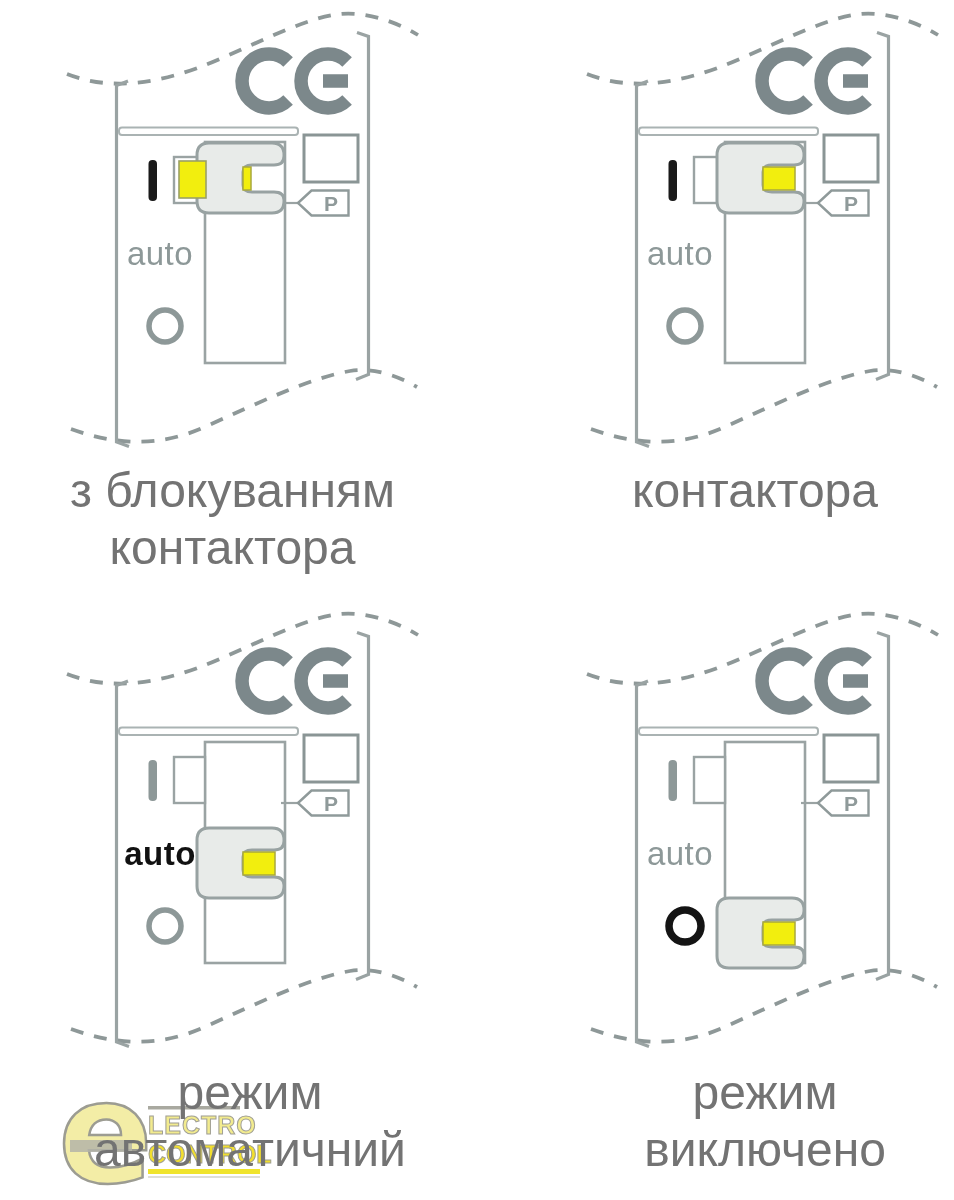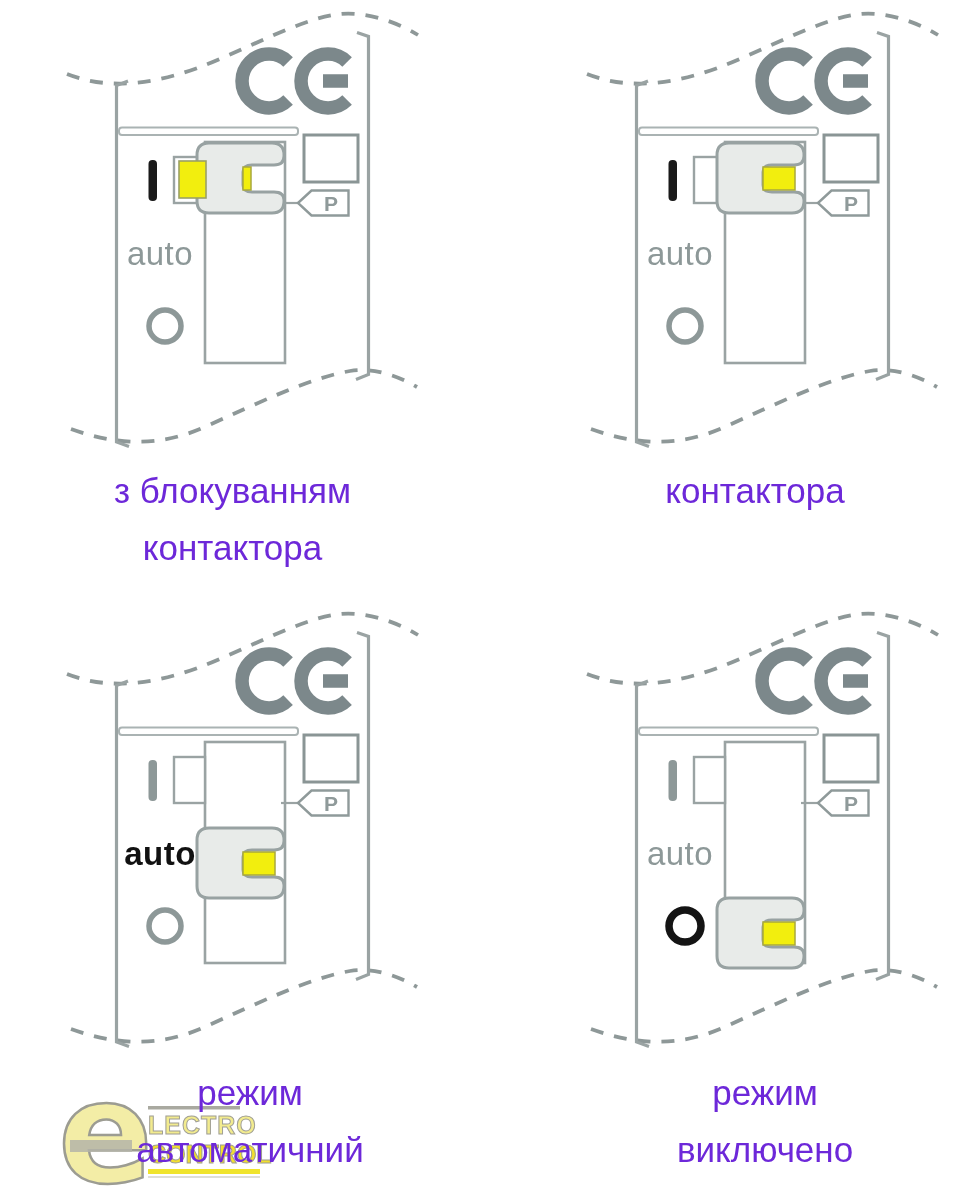--- a/index.html
+++ b/index.html
@@ -1,21 +1,21 @@
 <!DOCTYPE html>
 <html><head>
 <meta charset="utf-8">
 <style>
   html,body{margin:0;padding:0;background:#ffffff;}
   body{width:954px;height:1200px;position:relative;overflow:hidden;
        font-family:"Liberation Sans",sans-serif;}
   .panel{position:absolute;margin:0;padding:0;}
   .panel svg{display:block;}
-  .caption{position:absolute;text-align:center;color:#6d28d9;
-           font-size:35px;line-height:57px;z-index:3;
+  .caption{position:absolute;text-align:center;color:#737373;
+           font-size:48px;line-height:57px;z-index:3;
            font-family:"Liberation Sans",sans-serif;}
   #cap1{left:55px;top:462px;width:355px;}
   #cap2{left:555px;top:462px;width:400px;}
   #cap3{left:60px;top:1064px;width:380px;}
   #cap4{left:555px;top:1064px;width:420px;}
   #watermark{position:absolute;left:48px;top:1082px;z-index:1;}
   .panel{z-index:2;}
   #panel1{left:55px;top:5px;}
   #panel2{left:555px;top:5px;}
   #panel3{left:55px;top:605px;}

